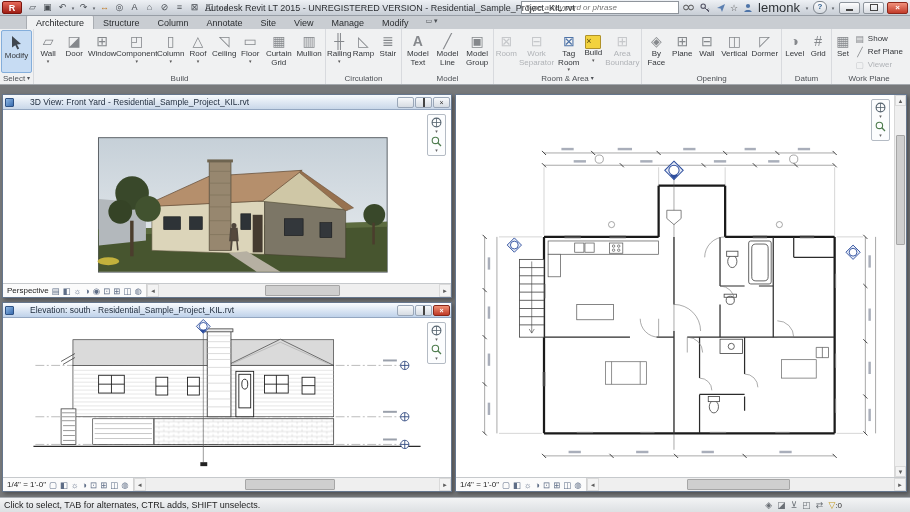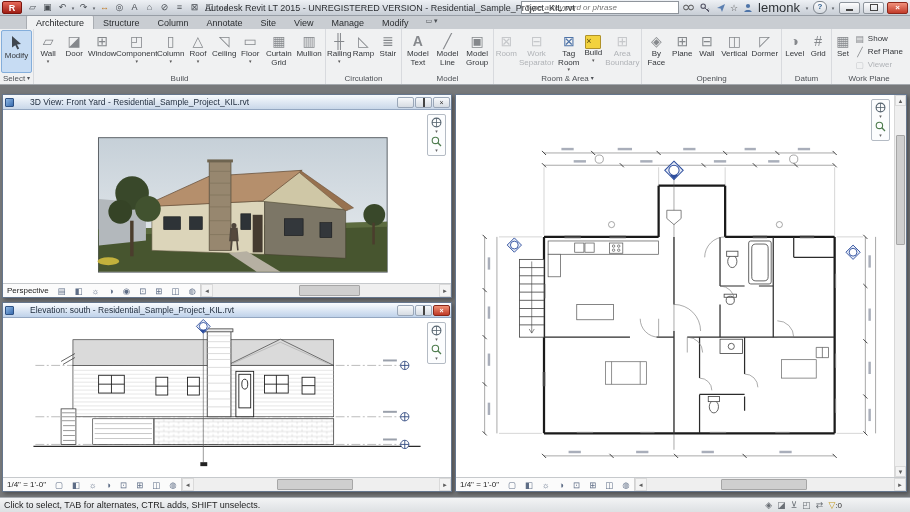--- a/index.html
+++ b/index.html
@@ -75,21 +75,21 @@
     background:linear-gradient(135deg,#8db7e4 0%,#3a6cae 100%);border:1px solid #2d5184;box-sizing:border-box}
   .wbtns{margin-left:auto;display:flex;gap:1px;padding-right:1px;flex:0 0 auto}
   .vwb{width:17px;height:11px;border:1px solid #9aa7b8;border-radius:2px;box-sizing:border-box;
     background:linear-gradient(#f7f9fb,#d6dce3);font-size:7px;line-height:9px;text-align:center;color:#333}
   .vwb .minline{width:6px;height:2px;background:#444;margin:6px auto 0}
   .vwb .restbox{width:6px;height:5px;border:1px solid #444;margin:2px auto 0}
   .vwb.closeactive{background:linear-gradient(#ef8f74,#bf3a28);border-color:#86261a;color:#fff;font-weight:bold}
   .wbody{flex:1;position:relative;background:#fff;overflow:hidden}
   .bottomrow{flex:0 0 13px;height:13px;display:flex;align-items:stretch;
     border-top:1px solid #c6c9cc;background:#f4f4f4;font-size:8px}
-  .vcb{display:flex;align-items:center;gap:9px;padding:0 4px;background:#fbfbfb;
+  .vcb{display:flex;align-items:center;gap:3px;padding:0 4px;background:#fbfbfb;
     border-right:1px solid #d2d2d2;white-space:nowrap}
   .scale{font-size:8px;color:#1d1d1d}
   .vi{font-size:8.5px;color:#5e6d86;line-height:12px}
   .hscroll{flex:1;display:flex;align-items:stretch;background:#efefef}
   .sarrow{width:12px;color:#5c5c5c;font-size:6px;line-height:12px;text-align:center;
     background:#f3f3f3;border:1px solid #dadada;box-sizing:border-box}
   .strack{flex:1;position:relative;background:#efefef}
   .sthumb{position:absolute;top:1px;bottom:1px;background:#cfcfcf;border:1px solid #a6a6a6;border-radius:1px}
   .vscroll{position:absolute;right:0;top:0;bottom:0;width:11px;background:#efefef;
     border-left:1px solid #d8d8d8;display:flex;flex-direction:column;z-index:3}

